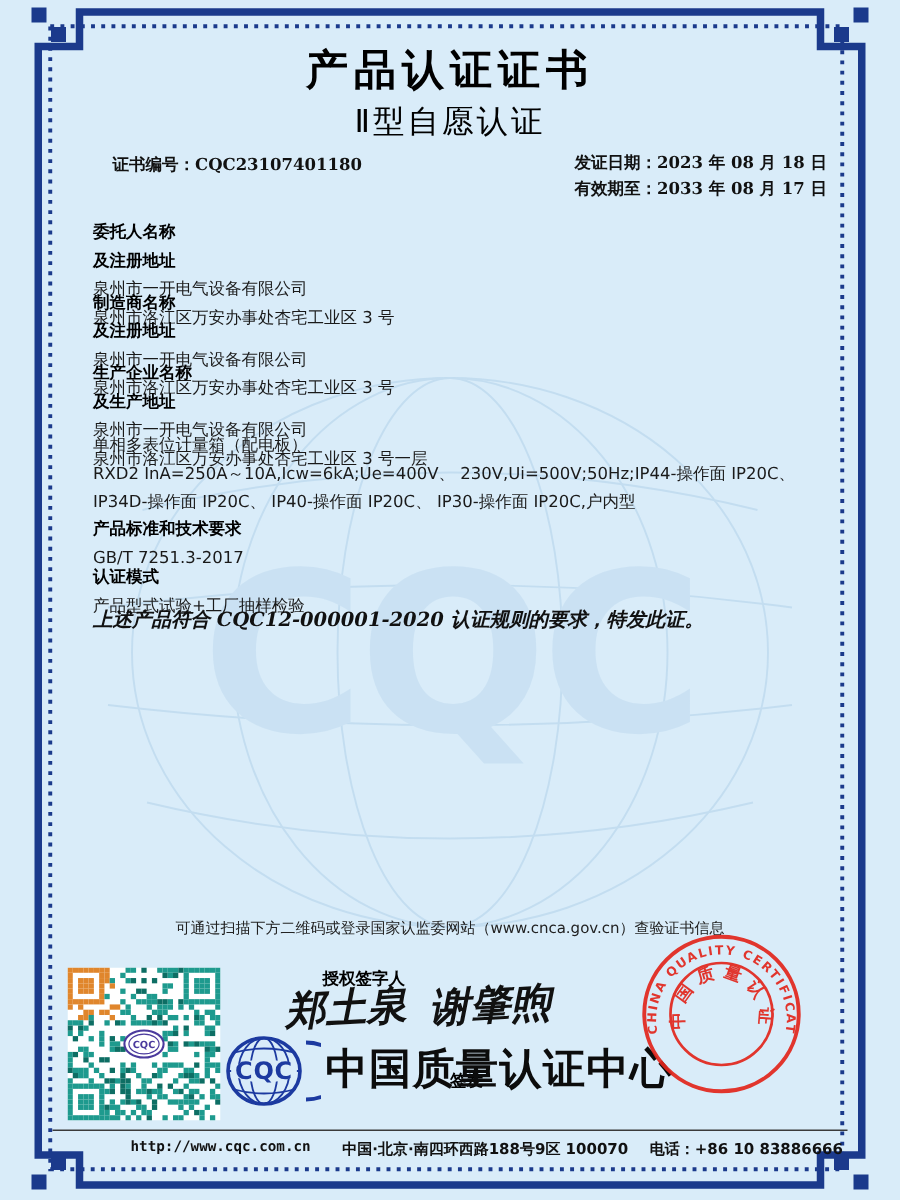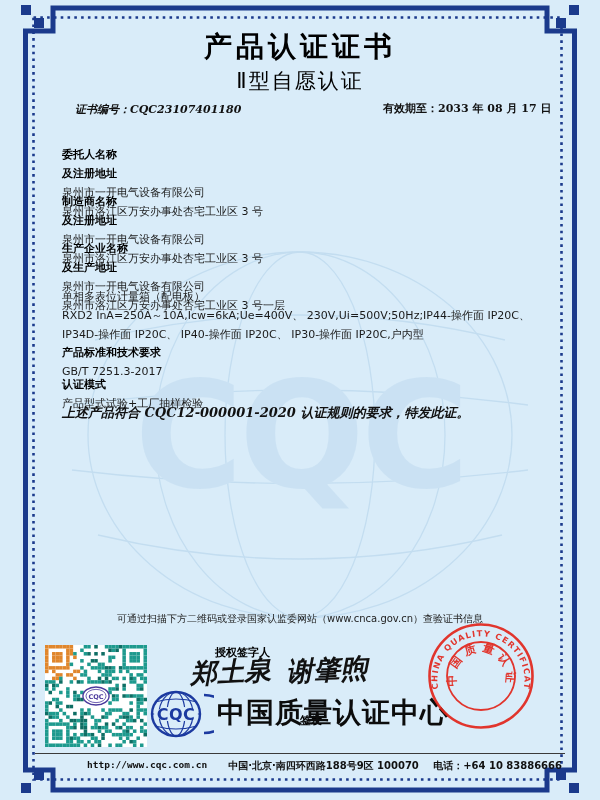--- a/index.html
+++ b/index.html
@@ -8,21 +8,21 @@
     background:#d9ecf9;color:#1a1a1a;
     font-family:"DejaVu Sans","Liberation Sans",sans-serif;
   }
   .abs{position:absolute;}
   .watermark{left:60px;top:235px;opacity:.5;z-index:0;}
   .frame{left:0;top:0;z-index:1;}
   .content{z-index:2;}
   .title{top:28px;left:0;right:0;text-align:center;font-size:28px;font-weight:bold;letter-spacing:4px;color:#000;}
   .subtitle{top:67px;left:0;right:0;text-align:center;font-size:21px;letter-spacing:2px;color:#000;}
   .meta{font-family:"DejaVu Serif","Liberation Serif",serif;font-weight:bold;font-size:11px;color:#111;}
-  .certno{left:75px;top:102px;font-style:italic;}
+  .certno{left:75px;top:102px;}
   .dates{left:383px;top:100px;line-height:17px;}
   .frow{left:62px;right:42px;display:flex;font-size:11px;line-height:19px;flex-direction:column;}
   .frow .lbl{width:98px;flex:none;font-weight:bold;white-space:nowrap;color:#000;}
   .frow .val{flex:1;color:#1a1a1a;}
   .statement{left:62px;top:404px;font-family:"DejaVu Serif","Liberation Serif",serif;font-style:italic;font-weight:600;font-size:13px;color:#111;}
   .verify-note{top:612px;left:0;right:0;text-align:center;font-size:10px;color:#222;}
   .sig-label{font-size:11px;font-weight:bold;color:#000;}
   .sig-label-1{left:215px;top:645px;}
   .sig-label-2{left:300px;top:679px;margin-top:34px;}
   .signature{font-family:"DejaVu Serif","Liberation Serif",serif;font-style:italic;font-weight:bold;font-size:27px;color:#111;transform:rotate(-3deg);}
@@ -71,20 +71,21 @@
     </g>
   </svg>
 
   <div class="abs content subtitle">Ⅱ型自愿认证</div>
   <div class="abs content title">产品认证证书</div>
 
   <div class="abs content meta certno">
     <span>证书编号：</span><span>CQC23107401180</span>
   </div>
   <div class="abs content meta dates">
+    <div><span>发证日期：</span><span>2023 年 08 月 18 日</span></div>
     <div><span>有效期至：</span><span>2033 年 08 月 17 日</span></div>
   </div>
 
   <div class="abs content frow" style="top:145px">
     <div class="lbl">
       <div>委托人名称</div>
       <div>及注册地址</div>
     </div>
     <div class="val">
       <div>泉州市一开电气设备有限公司</div>
@@ -559,15 +560,15 @@
       <textPath href="#stampOuter">CHINA QUALITY CERTIFICATION CENTRE</textPath>
     </text>
     <text fill="#e2261c" font-size="11.5" font-weight="bold" letter-spacing="5">
       <textPath href="#stampInner">中国质量认证中心</textPath>
     </text>
   </svg>
 
   <div class="abs content footer-line"></div>
   <div class="abs content footer footer-web">http://www.cqc.com.cn</div>
   <div class="abs content footer footer-addr">中国·北京·南四环西路188号9区  100070</div>
-  <div class="abs content footer footer-phone">电话：+64 10 83886666</div>
+  <div class="abs content footer footer-phone">电话：+86 10 83886666</div>
 
 </div>
 
 </body></html>

